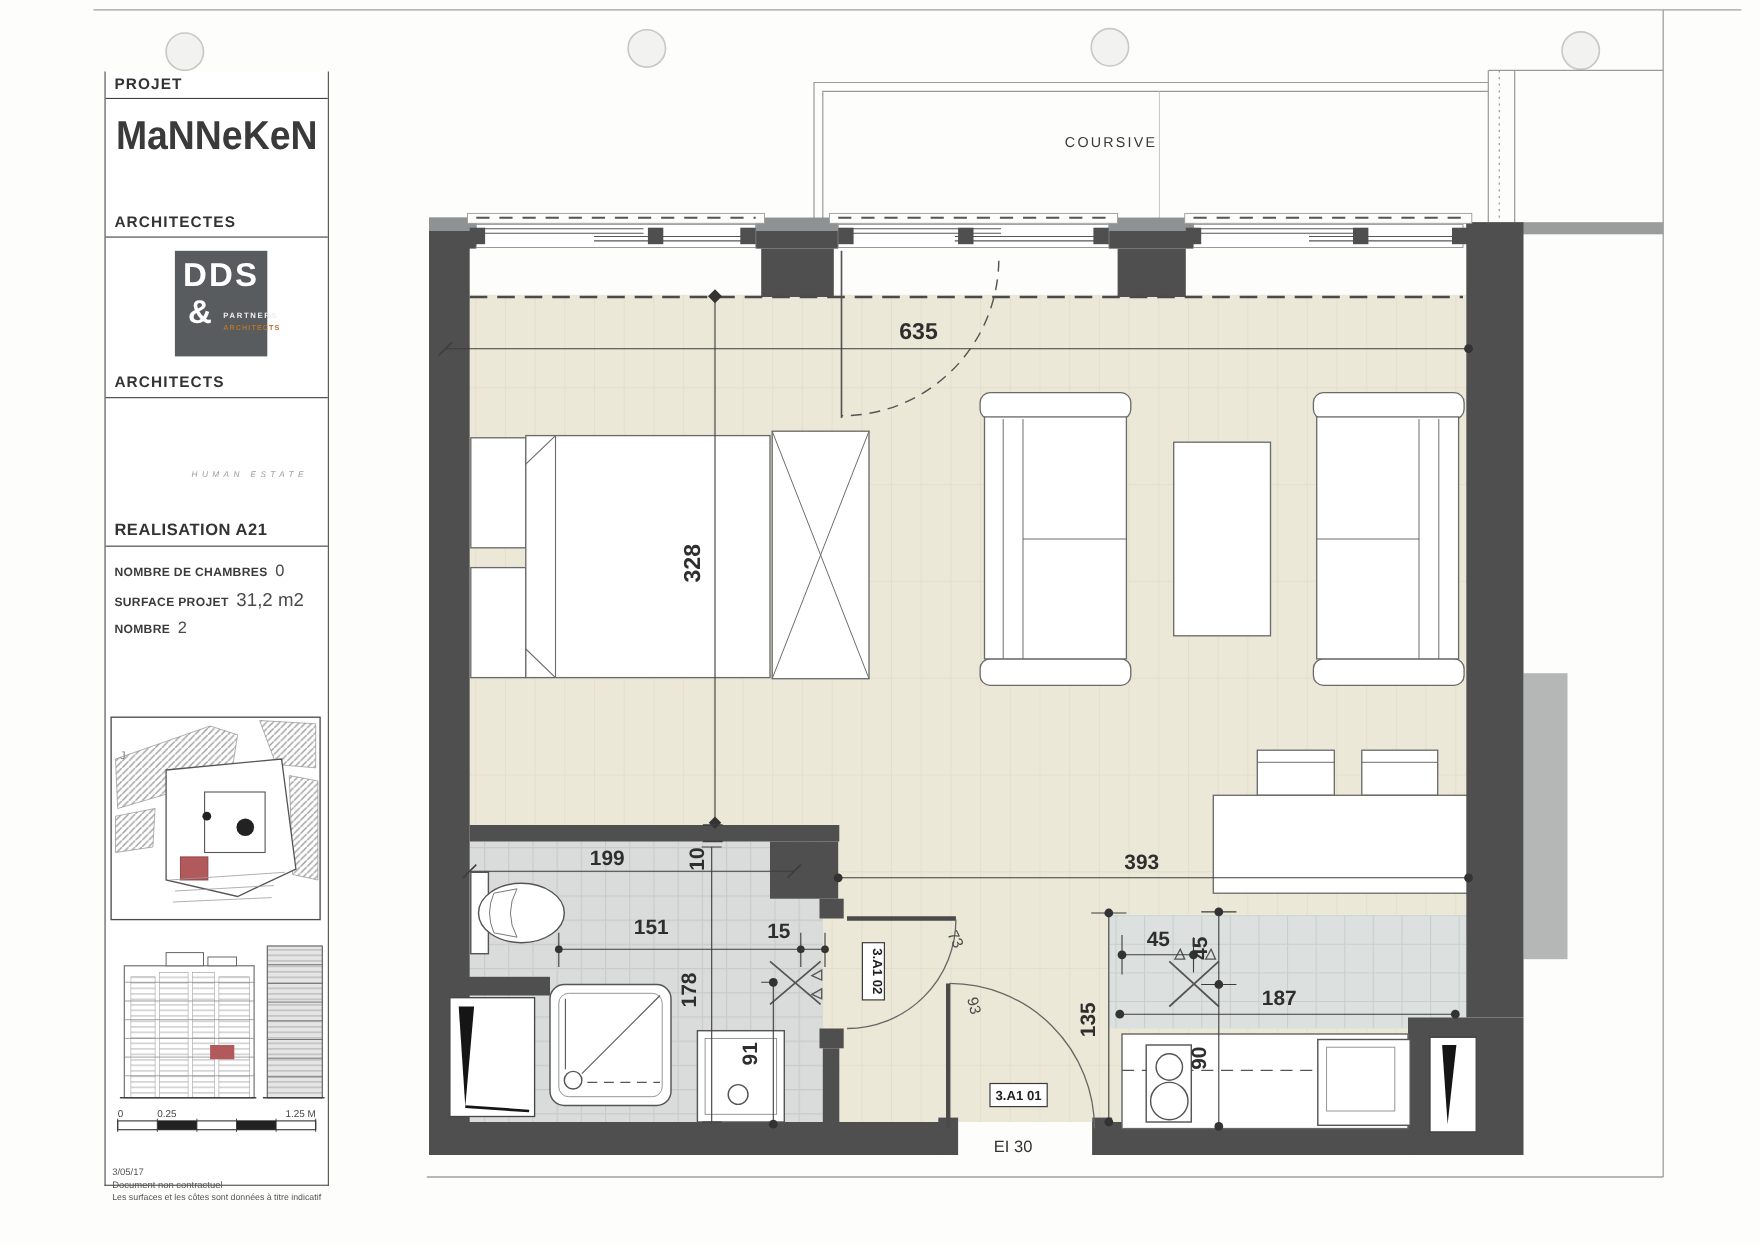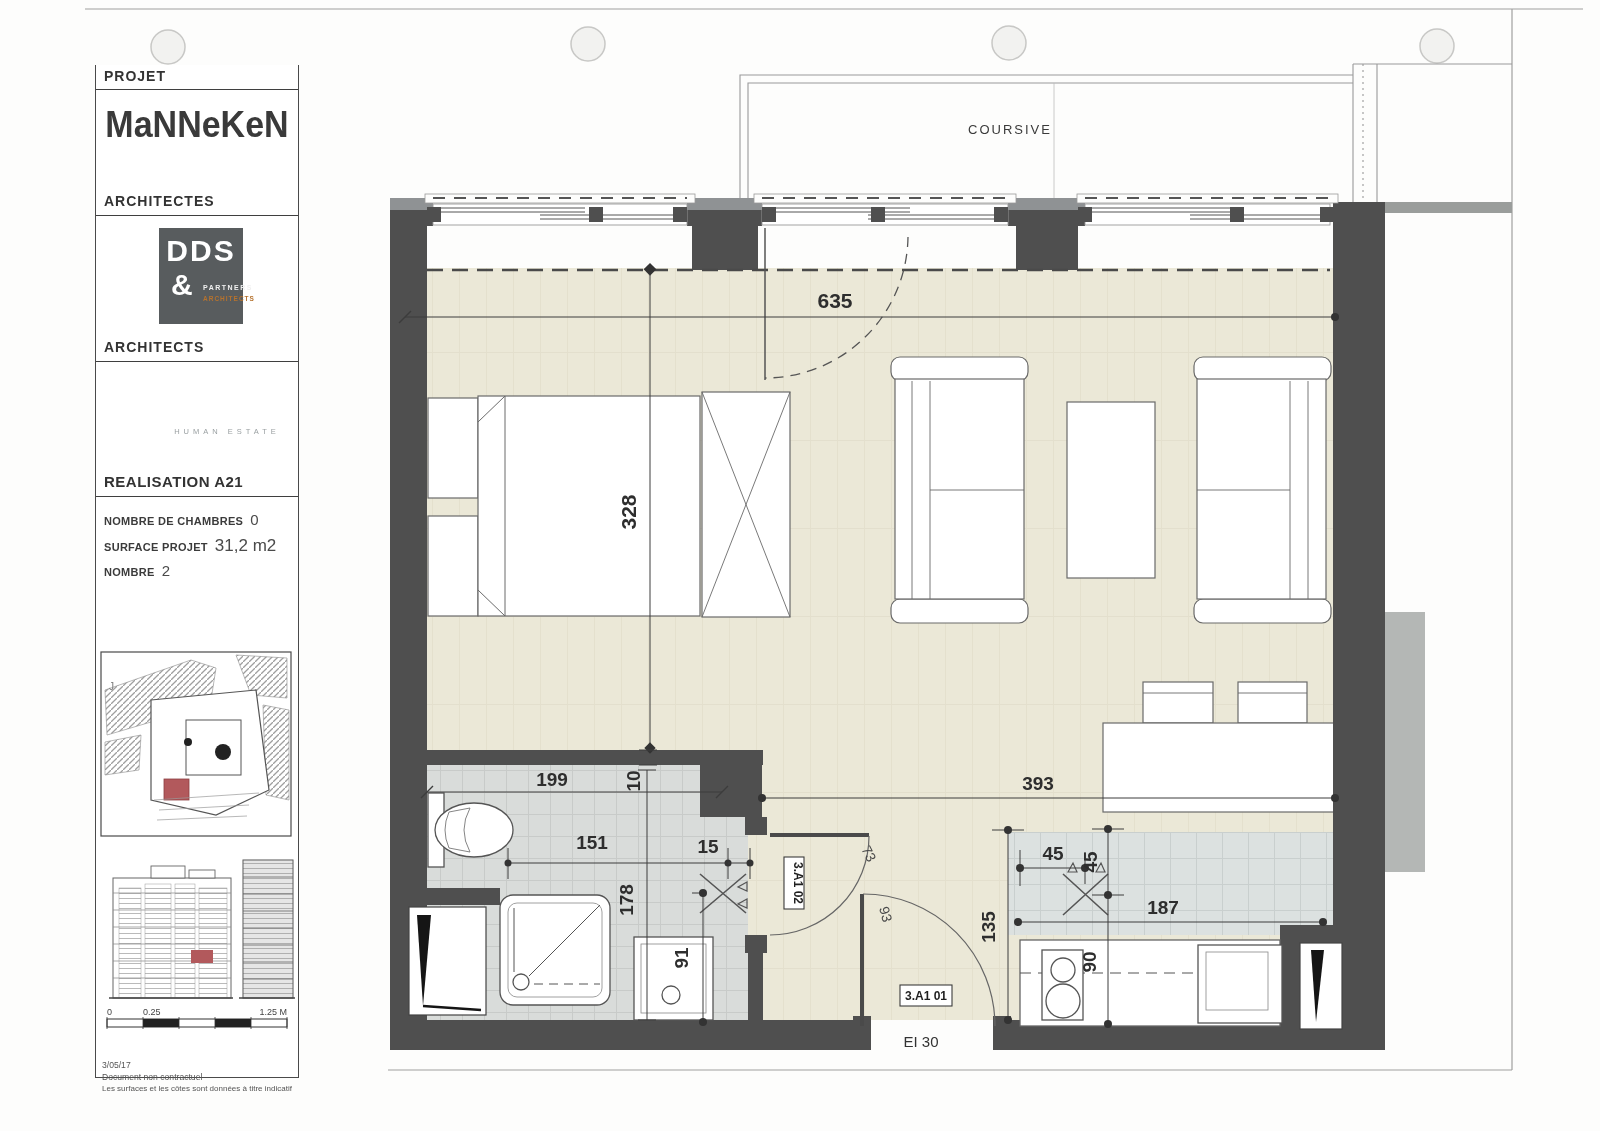--- a/index.html
+++ b/index.html
@@ -19,21 +19,21 @@
   .sb{position:absolute;left:0;width:100%;}
   .sb-label{font-size:14px;font-weight:700;letter-spacing:1px;color:#333;padding-left:8px;}
   .sb-hr{position:absolute;left:0;width:100%;border-top:1.6px solid #3f3f3f;height:0;}
   .brand{font-size:34px;font-weight:800;color:#3a3a3a;text-align:center;transform:scaleY(1.08);letter-spacing:0px;}
   .ddsbox{position:absolute;left:63px;width:84px;height:96px;background:#585c5e;color:#fff;}
   .dds-name{position:absolute;top:6px;left:0;width:100%;text-align:center;font-size:30px;font-weight:800;letter-spacing:2px;}
   .dds-amp{position:absolute;top:40px;left:12px;font-size:30px;font-weight:800;}
   .dds-sub1{position:absolute;top:56px;left:44px;font-size:7px;letter-spacing:1.5px;color:#f0f0f0;font-weight:700;}
   .dds-sub2{position:absolute;top:67px;left:44px;font-size:6.5px;letter-spacing:1px;color:#b5722e;font-weight:700;}
   .galika{font-family:"DejaVu Serif","Liberation Serif",serif;font-size:46px;color:#555a5e;text-align:center;font-weight:600;letter-spacing:-1px;}
-  .galika-tag{font-size:7.5px;letter-spacing:4px;color:#9aa0a2;text-align:center;}
+  .galika-tag{font-size:7.5px;letter-spacing:4px;color:#9aa0a2;text-align:center;font-style:italic;}
   .apt{font-size:15px;font-weight:700;letter-spacing:.5px;color:#333;padding-left:8px;}
   .frow{position:absolute;left:8px;white-space:nowrap;}
   .flabel{font-size:11px;font-weight:700;color:#3b3b3b;letter-spacing:.3px;}
   .fvalue{font-size:15px;color:#4a4a4a;margin-left:7px;}
   .tiny{position:absolute;left:6px;font-size:8.6px;color:#555;white-space:nowrap;margin-top:23px;}
 </style>
 </head>
 <body>
 
 <div id="sheet">

